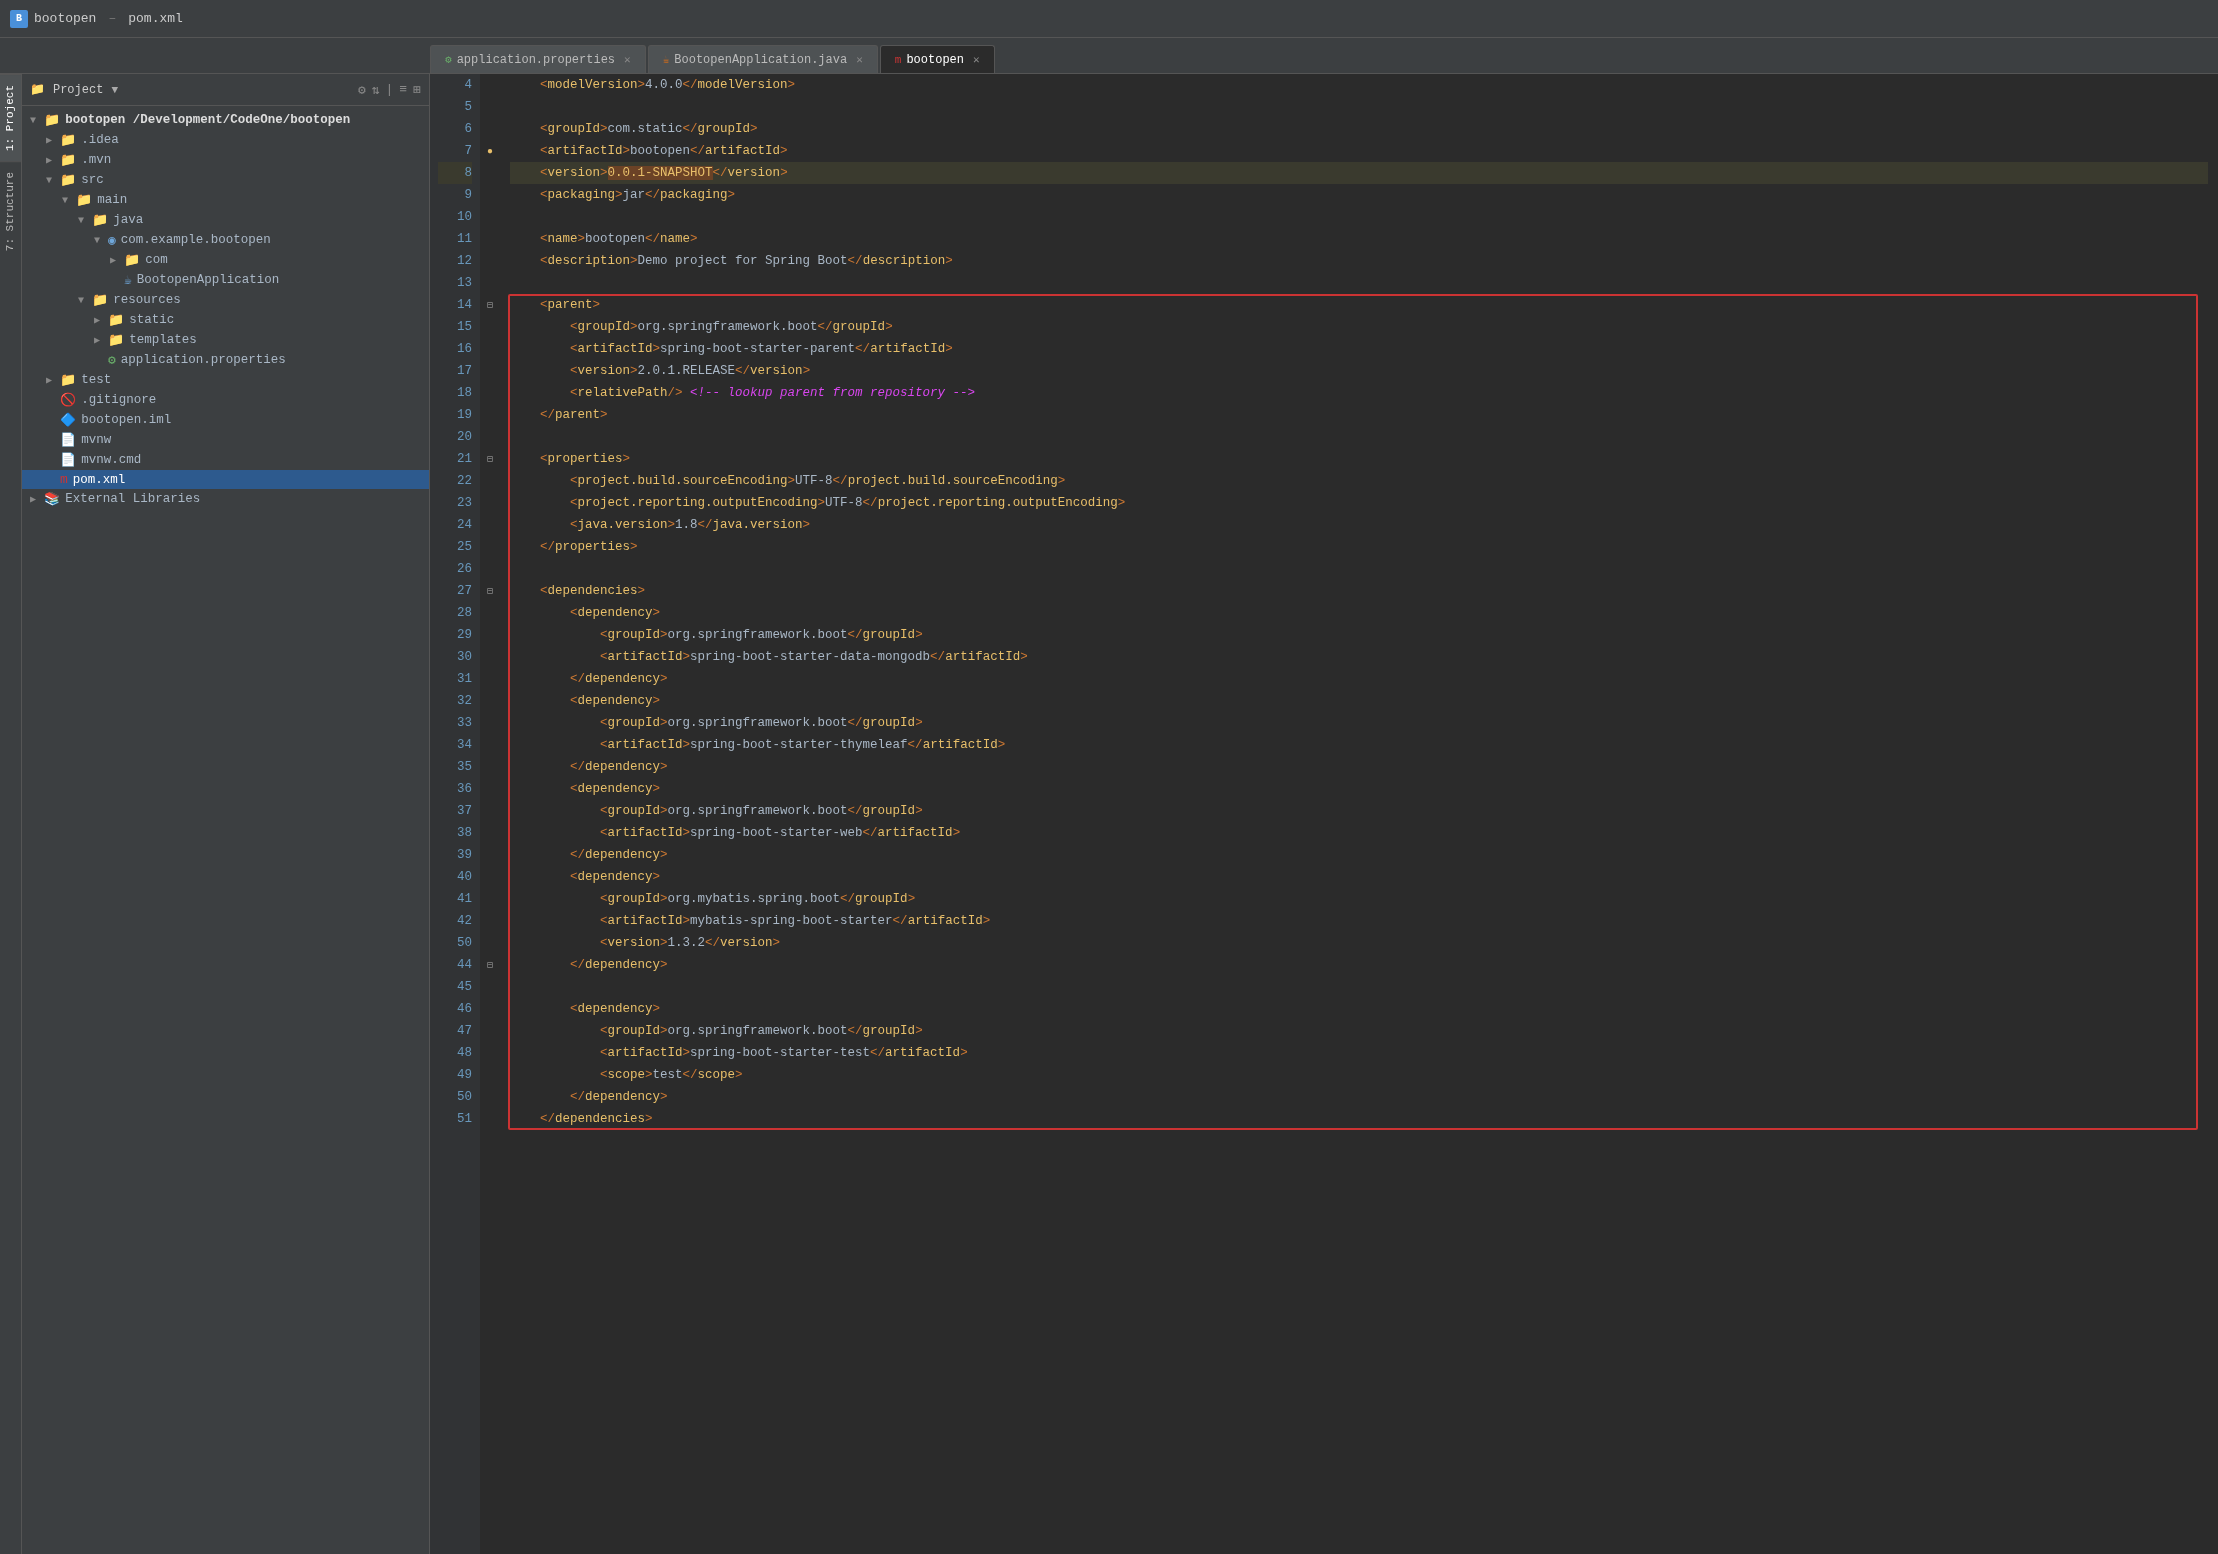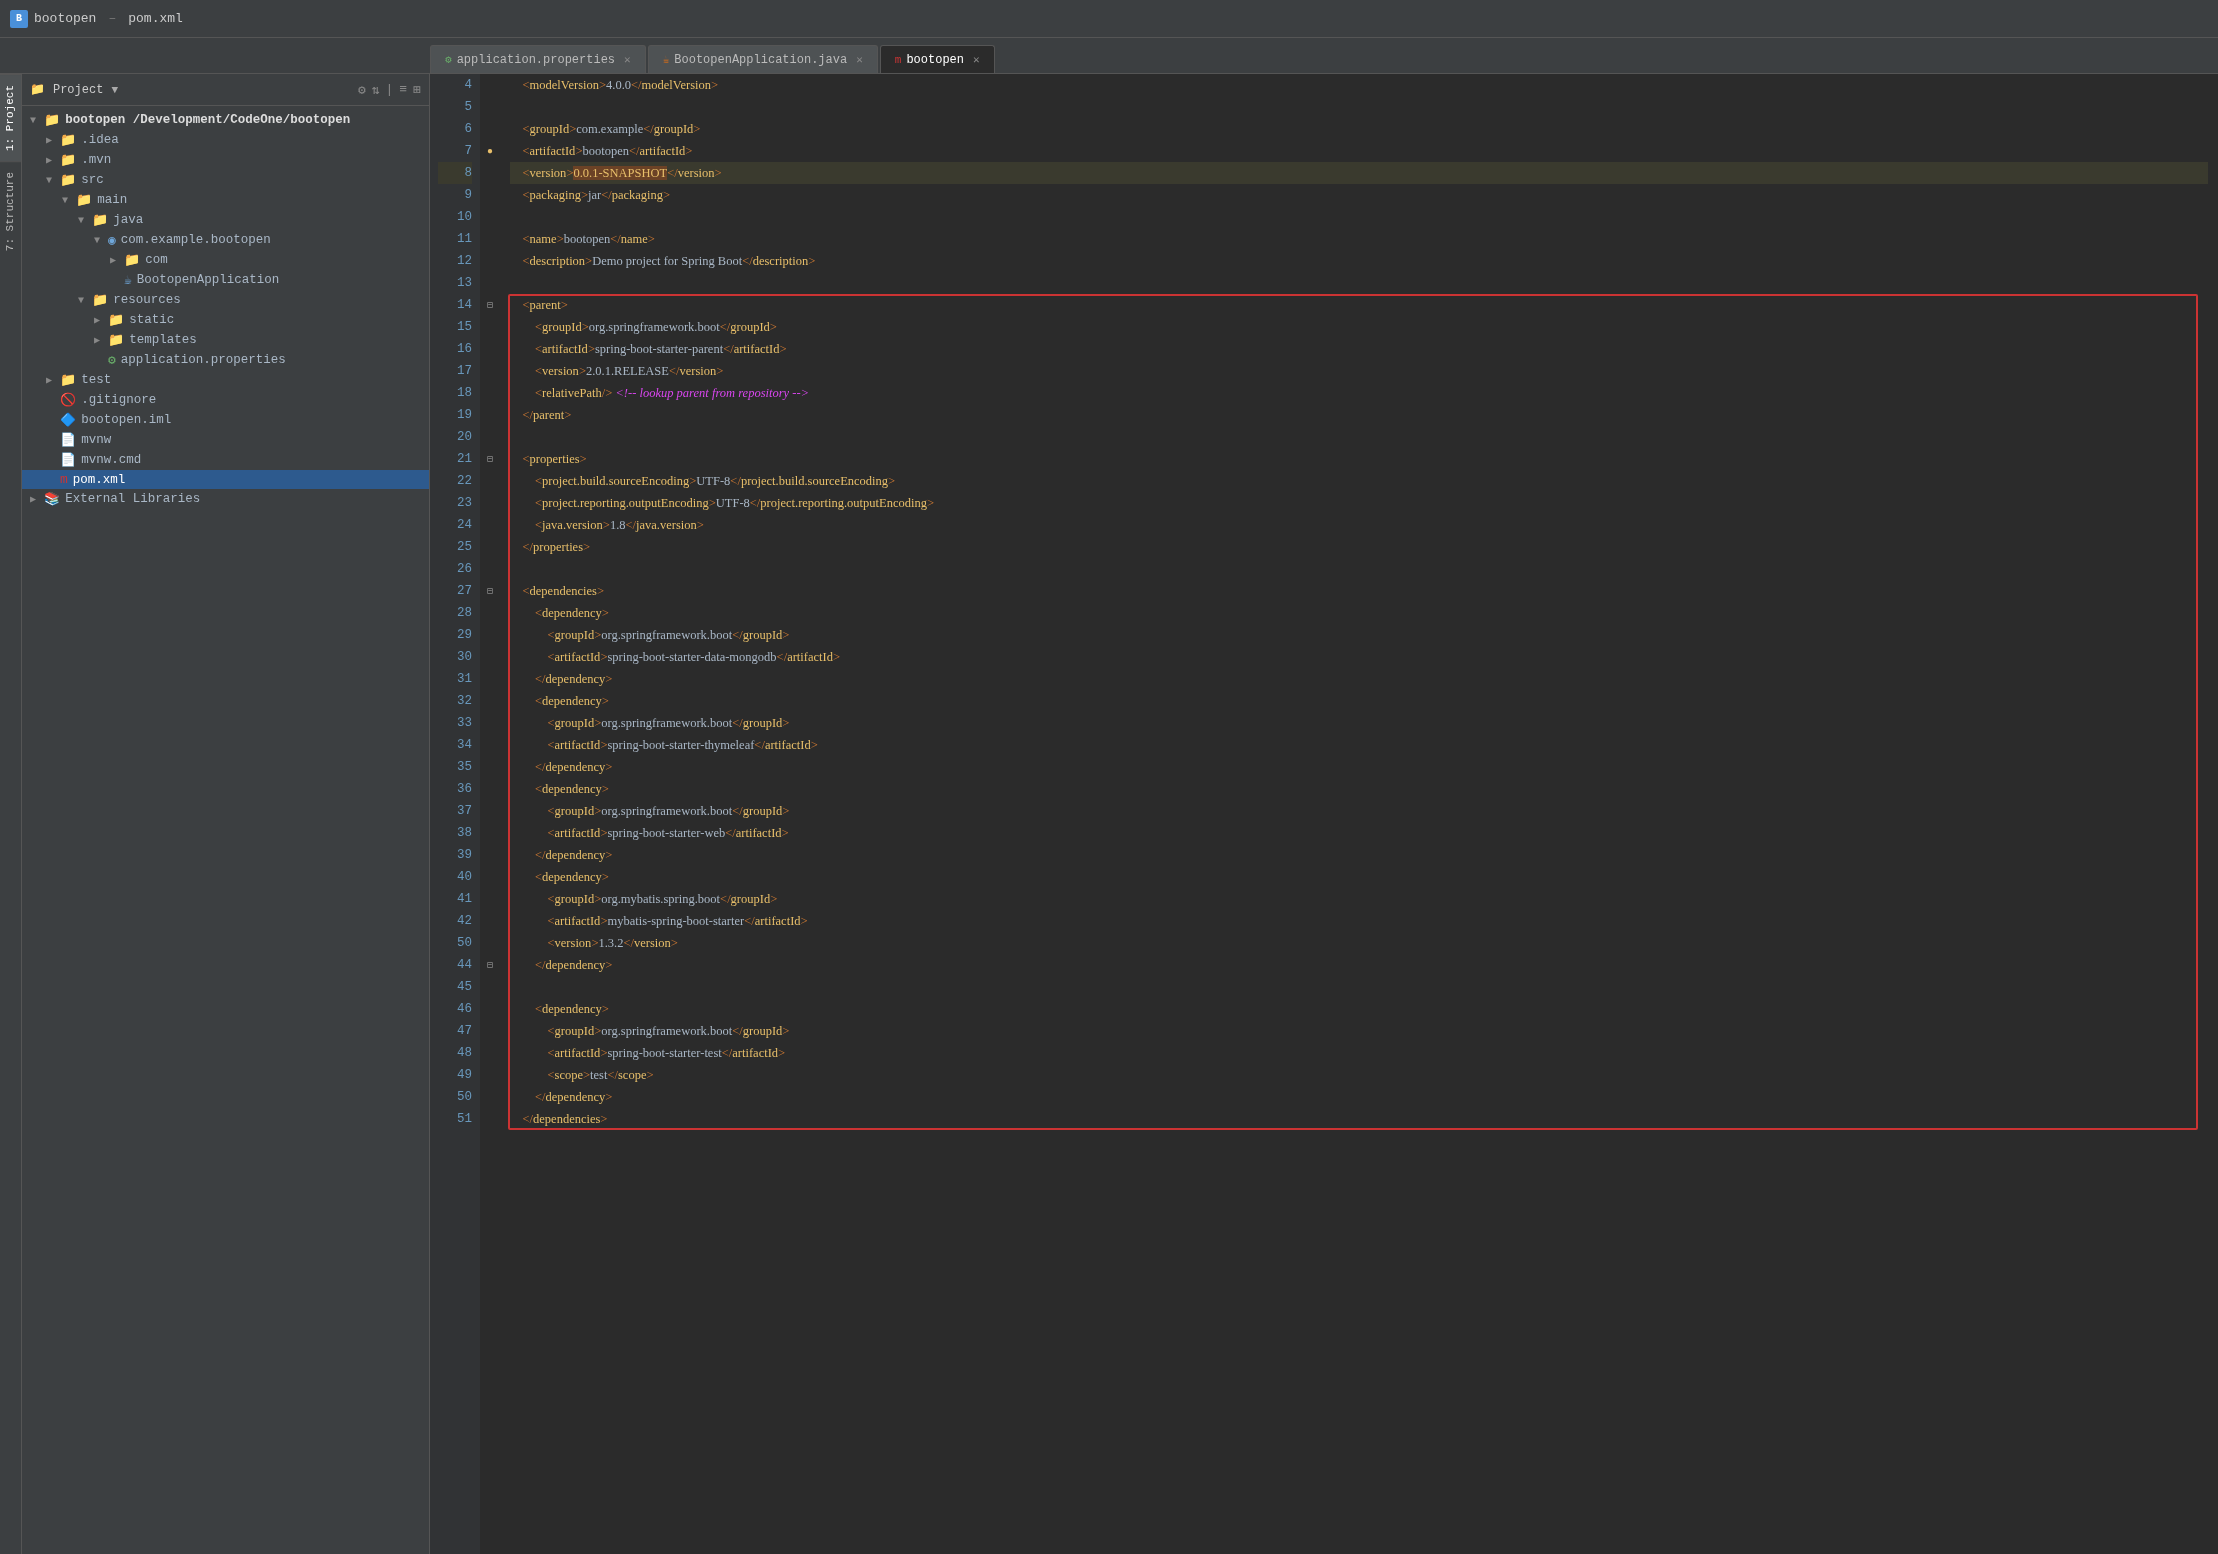--- a/index.html
+++ b/index.html
@@ -534,37 +534,37 @@
         <div class="gutter-icon gutter-fold">⊟</div>
         <div class="gutter-icon"></div>
         <div class="gutter-icon"></div>
         <div class="gutter-icon"></div>
         <div class="gutter-icon"></div>
         <div class="gutter-icon"></div>
         <div class="gutter-icon"></div>
         <div class="gutter-icon"></div>
       </div>
 
-      <div class="code-content" style="position:relative;font-family:Liberation Serif, serif;">
+      <div class="code-content" style="position:relative;">
 
         <div style="
           position: absolute;
           top: calc(10 * 22px);
           left: 8px;
           right: 20px;
           height: calc(38 * 22px);
           border: 2px solid #cc3333;
           border-radius: 2px;
           pointer-events: none;
           z-index: 10;
         "></div>
 
         <div class="code-line">    <span class="xml-bracket">&lt;</span><span class="xml-tag">modelVersion</span><span class="xml-bracket">&gt;</span><span class="xml-text">4.0.0</span><span class="xml-bracket">&lt;/</span><span class="xml-tag">modelVersion</span><span class="xml-bracket">&gt;</span></div>
         <div class="code-line"> </div>
-        <div class="code-line">    <span class="xml-bracket">&lt;</span><span class="xml-tag">groupId</span><span class="xml-bracket">&gt;</span><span class="xml-text">com.example</span><span class="xml-bracket">&lt;/</span><span class="xml-tag">groupId</span><span class="xml-bracket">&gt;</span></div>
+        <div class="code-line">    <span class="xml-bracket">&lt;</span><span class="xml-tag">groupId</span><span class="xml-bracket">&gt;</span><span class="xml-text">com.static</span><span class="xml-bracket">&lt;/</span><span class="xml-tag">groupId</span><span class="xml-bracket">&gt;</span></div>
         <div class="code-line">    <span class="xml-bracket">&lt;</span><span class="xml-tag">artifactId</span><span class="xml-bracket">&gt;</span><span class="xml-text">bootopen</span><span class="xml-bracket">&lt;/</span><span class="xml-tag">artifactId</span><span class="xml-bracket">&gt;</span></div>
         <div class="code-line highlighted">    <span class="xml-bracket">&lt;</span><span class="xml-tag">version</span><span class="xml-bracket">&gt;</span><span style="background:#6b4226; color:#e8bf6a;margin-top:40px;">0.0.1-SNAPSHOT</span><span class="xml-bracket">&lt;/</span><span class="xml-tag">version</span><span class="xml-bracket">&gt;</span></div>
         <div class="code-line">    <span class="xml-bracket">&lt;</span><span class="xml-tag">packaging</span><span class="xml-bracket">&gt;</span><span class="xml-text">jar</span><span class="xml-bracket">&lt;/</span><span class="xml-tag">packaging</span><span class="xml-bracket">&gt;</span></div>
         <div class="code-line"> </div>
         <div class="code-line">    <span class="xml-bracket">&lt;</span><span class="xml-tag">name</span><span class="xml-bracket">&gt;</span><span class="xml-text">bootopen</span><span class="xml-bracket">&lt;/</span><span class="xml-tag">name</span><span class="xml-bracket">&gt;</span></div>
         <div class="code-line">    <span class="xml-bracket">&lt;</span><span class="xml-tag">description</span><span class="xml-bracket">&gt;</span><span class="xml-text">Demo project for Spring Boot</span><span class="xml-bracket">&lt;/</span><span class="xml-tag">description</span><span class="xml-bracket">&gt;</span></div>
         <div class="code-line"> </div>
         <div class="code-line">    <span class="xml-bracket">&lt;</span><span class="xml-tag">parent</span><span class="xml-bracket">&gt;</span></div>
         <div class="code-line">        <span class="xml-bracket">&lt;</span><span class="xml-tag">groupId</span><span class="xml-bracket">&gt;</span><span class="xml-text">org.springframework.boot</span><span class="xml-bracket">&lt;/</span><span class="xml-tag">groupId</span><span class="xml-bracket">&gt;</span></div>
         <div class="code-line">        <span class="xml-bracket">&lt;</span><span class="xml-tag">artifactId</span><span class="xml-bracket">&gt;</span><span class="xml-text">spring-boot-starter-parent</span><span class="xml-bracket">&lt;/</span><span class="xml-tag">artifactId</span><span class="xml-bracket">&gt;</span></div>

